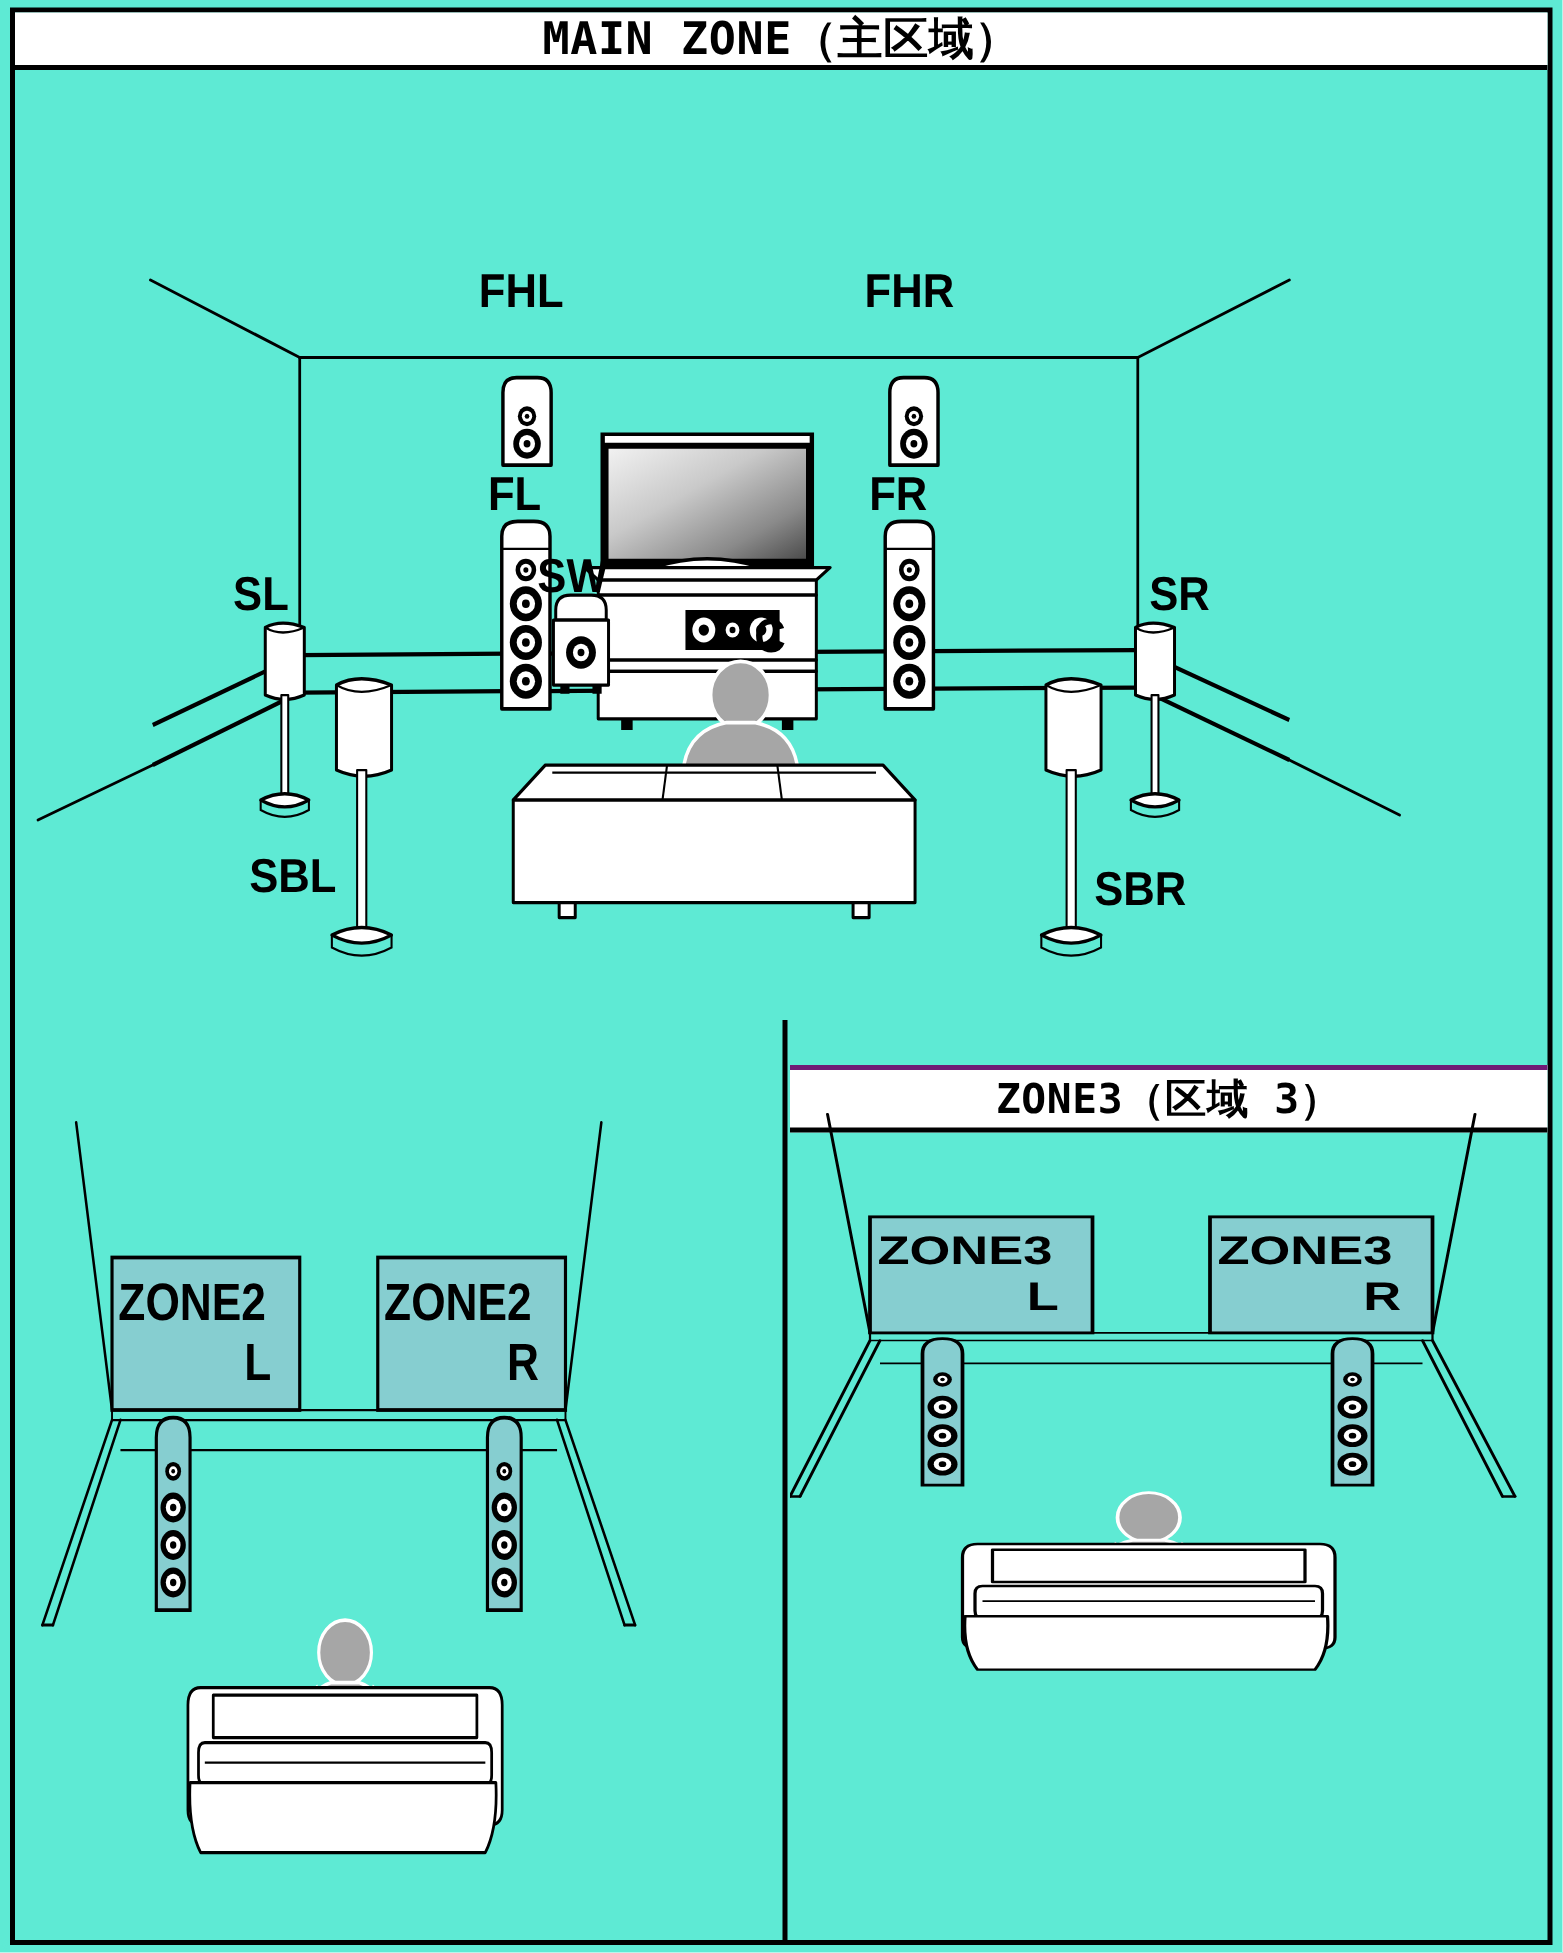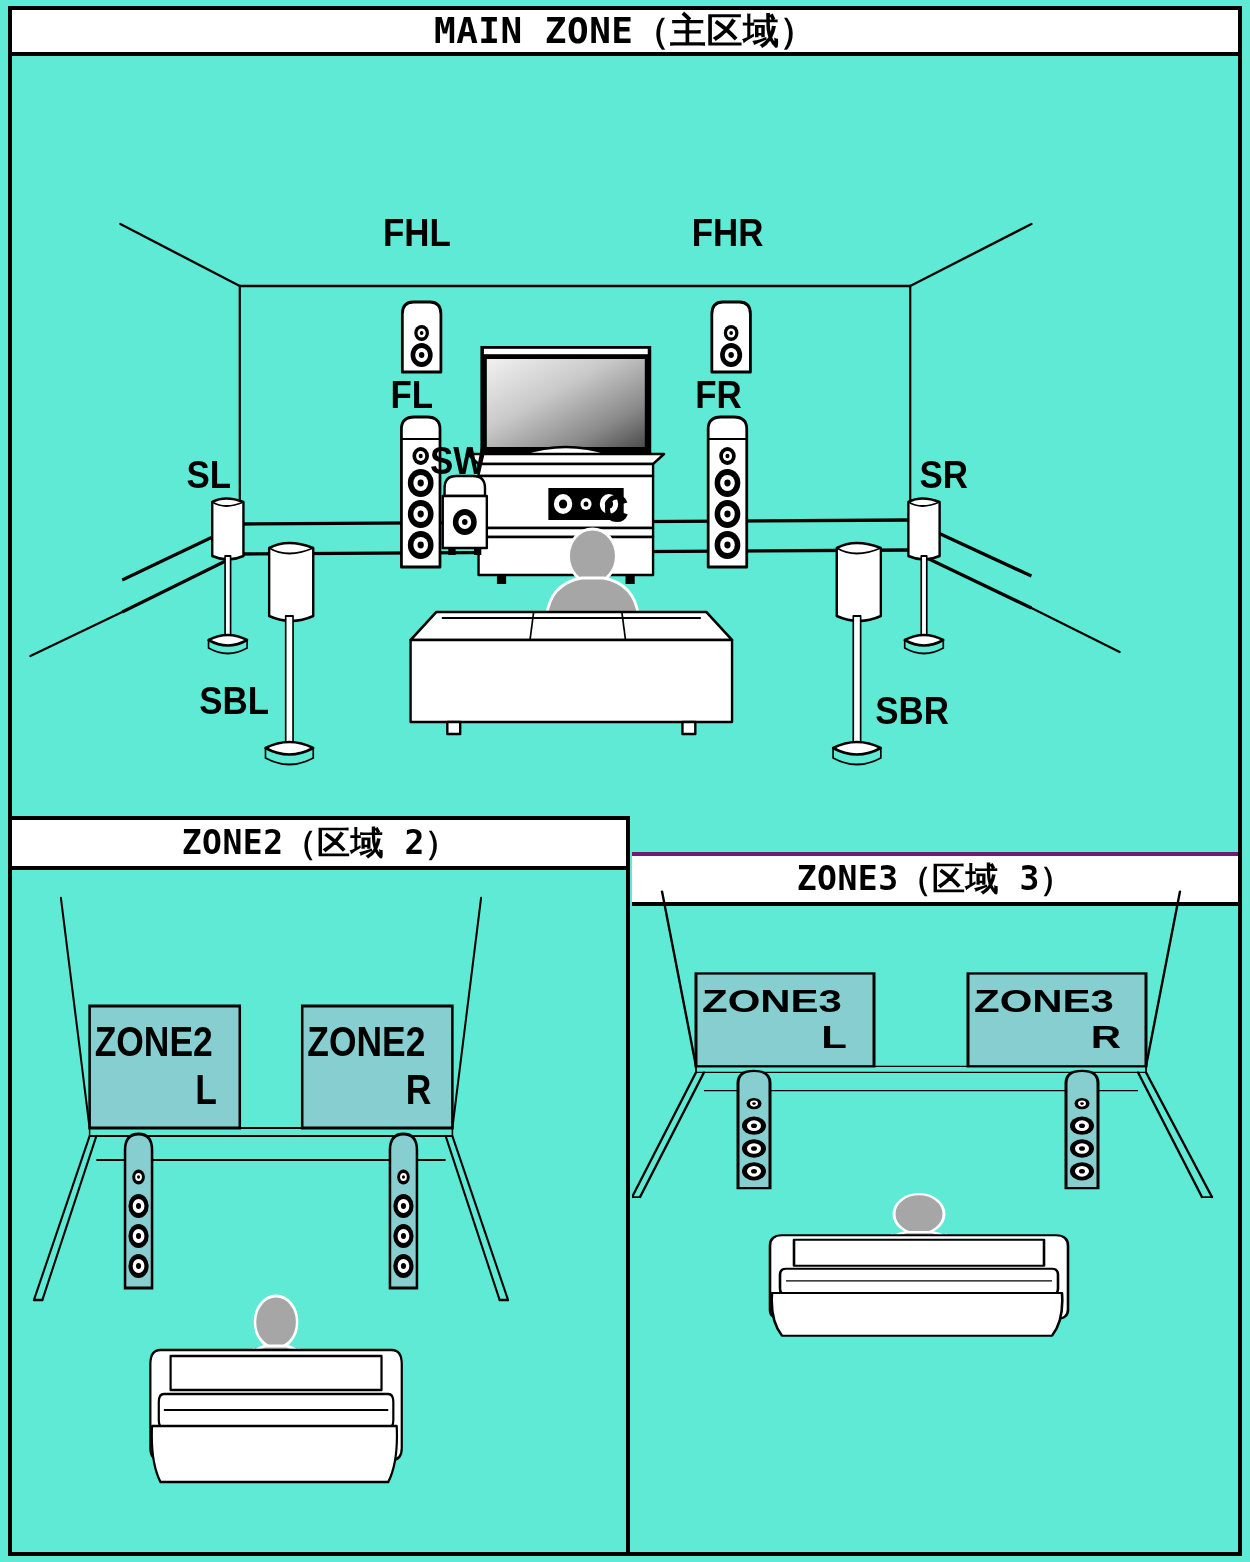--- a/index.html
+++ b/index.html
@@ -304,23 +304,20 @@
         <path class="ln-t" d="M468 562 h282"></path>
         <path class="ln-t" d="M568 556 l-4 28"></path>
         <path class="ln-t" d="M664 556 l4 28"></path>
         <rect x="434" y="584" width="350" height="82" class="fw"></rect>
         <rect x="474" y="666" width="14" height="12" class="fw"></rect>
         <rect x="730" y="666" width="14" height="12" class="fw"></rect>
       </g>
     </svg>
   </div>
 
-  <div class="hdr" id="hdr-z2">
-    <span>ZONE2（区域 2）</span>
-  </div>
   <div class="hdr" id="hdr-z3">
     <span>ZONE3（区域 3）</span>
   </div>
   <div id="zone-divider"></div>
 
   <div class="panel" id="panel-z2">
     <svg viewBox="0 0 614 686" preserveAspectRatio="none">
 
       <g>
         <path class="ln" d="M58 28 L92 258"></path>

